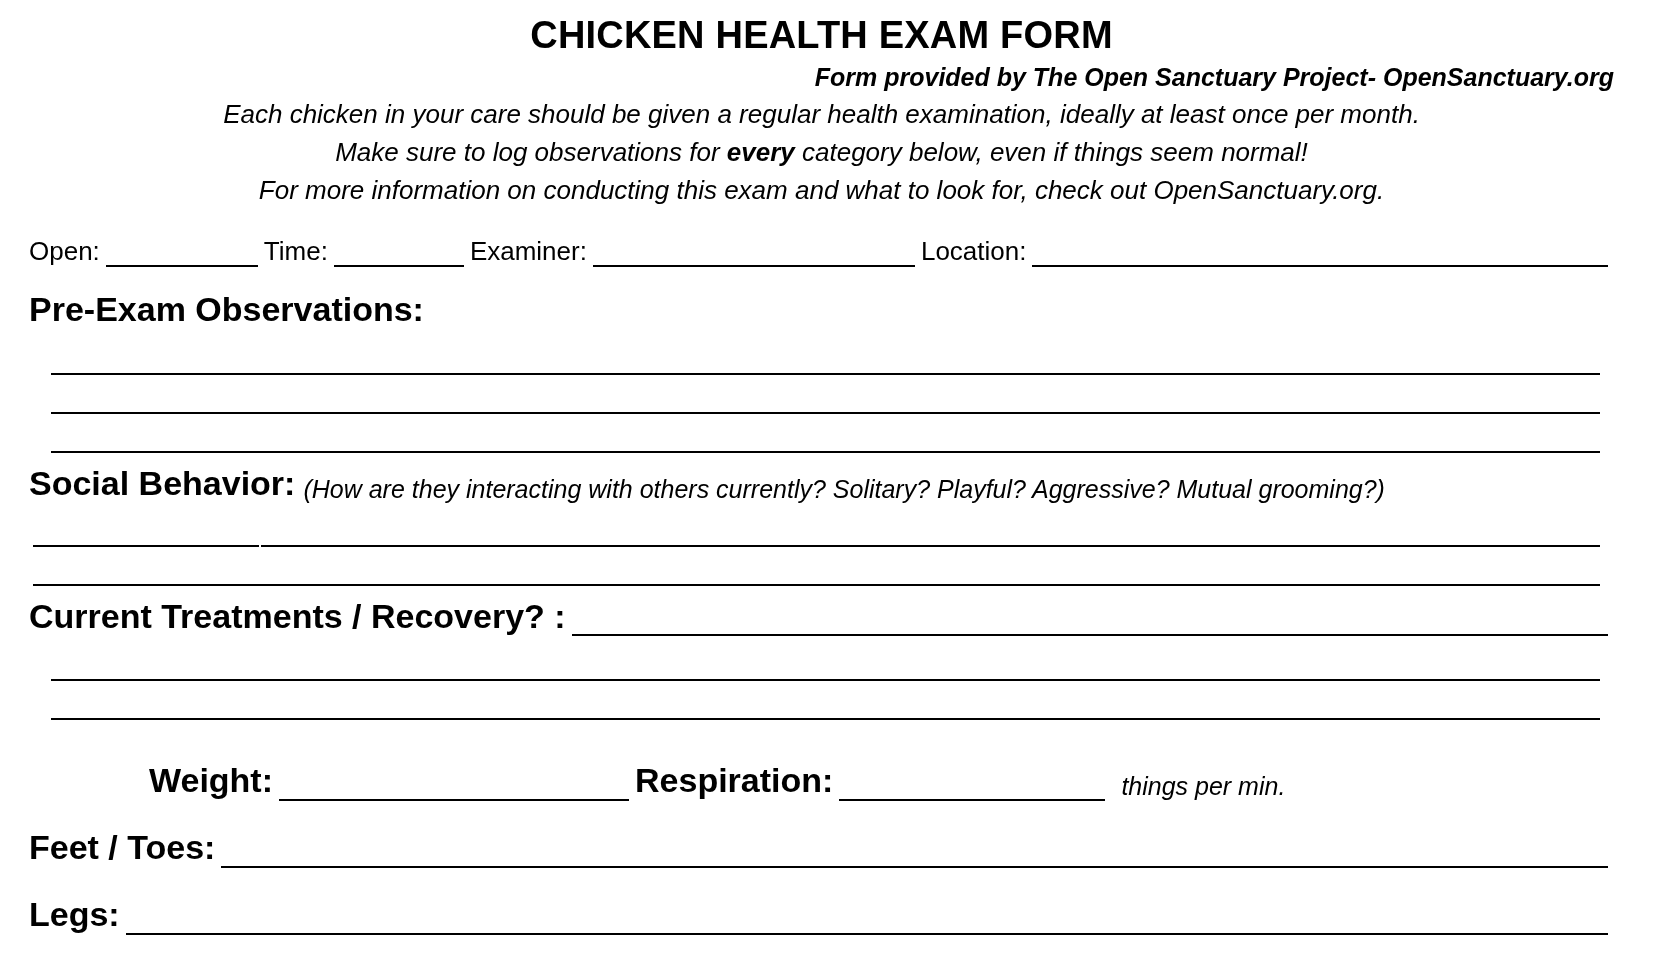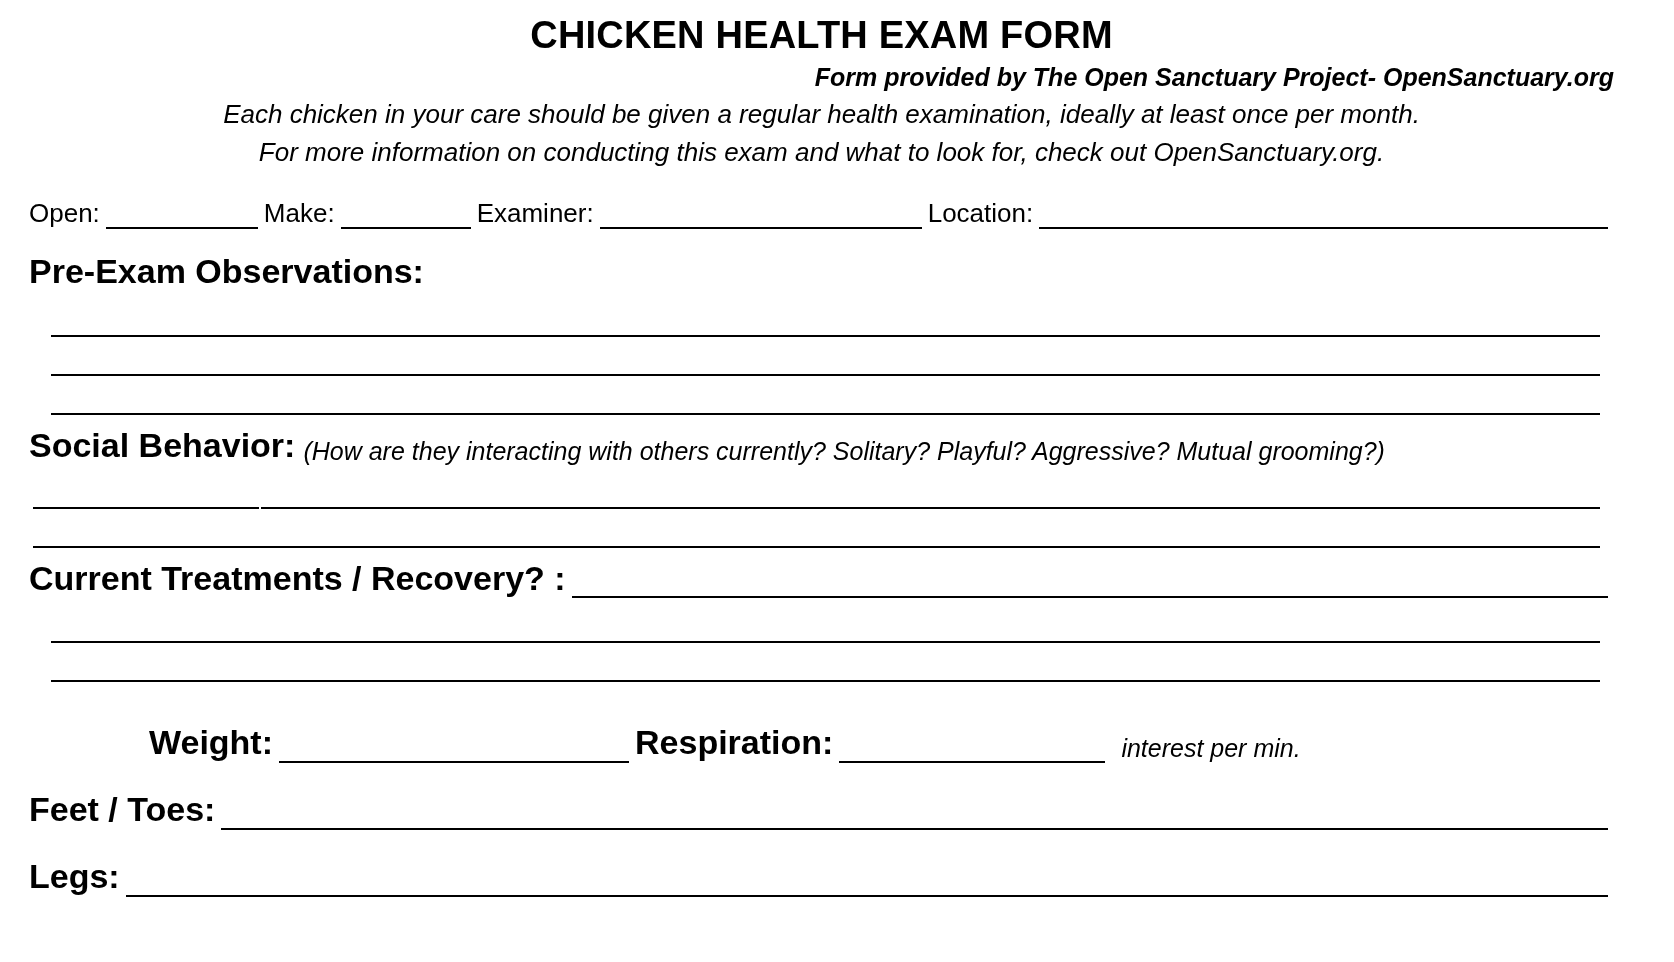--- a/index.html
+++ b/index.html
@@ -132,29 +132,30 @@
 </style>
 </head>
 <body>
 
 <div class="page">
 
   <div class="doc-title">CHICKEN HEALTH EXAM FORM</div>
   <div class="doc-subtitle">Form provided by The Open Sanctuary Project- OpenSanctuary.org</div>
   <div class="doc-intro">
     <div>Each chicken in your care should be given a regular health examination, ideally at least once per month.</div>
+    <div><span>Make sure to log observations for </span><span class="b">every</span><span> category below, even if things seem normal!</span></div>
     <div>For more information on conducting this exam and what to look for, check out OpenSanctuary.org.</div>
   </div>
 
   <div class="spacer-md"></div>
 
   <div class="row">
     <span class="lbl-plain">Open:</span>
     <span class="fill fixed-sm"></span>
-    <span class="lbl-plain">Make:</span>
+    <span class="lbl-plain">Time:</span>
     <span class="fill fixed-md"></span>
     <span class="lbl-plain">Examiner:</span>
     <span class="fill fixed-lg"></span>
     <span class="lbl-plain">Location:</span>
     <span class="fill"></span>
   </div>
 
   <div class="spacer-sm"></div>
 
   <div class="row section-head">
@@ -187,21 +188,21 @@
     <div class="wline"></div>
   </div>
 
   <div class="spacer-lg"></div>
 
   <div class="row indent-row">
     <span class="lbl">Weight:</span>
     <span class="fill fixed-weight"></span>
     <span class="lbl">Respiration:</span>
     <span class="fill fixed-resp"></span>
-    <span class="unit">interest per min.</span>
+    <span class="unit">things per min.</span>
   </div>
 
   <div class="spacer-md"></div>
 
   <div class="row">
     <span class="lbl">Feet / Toes:</span>
     <span class="fill"></span>
   </div>
 
   <div class="spacer-md"></div>

